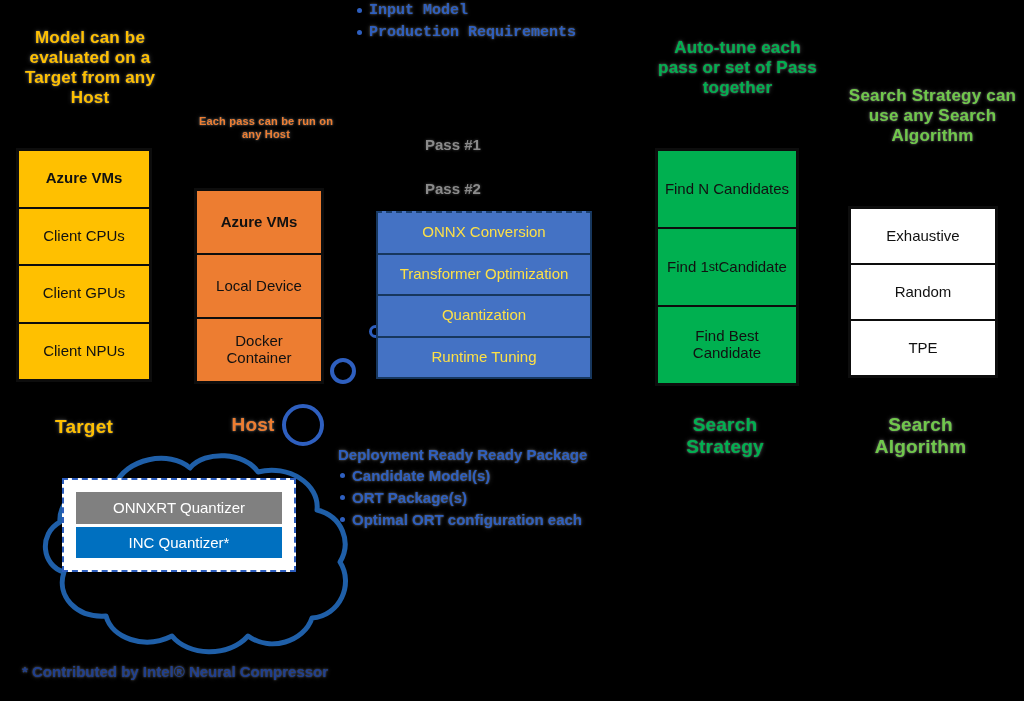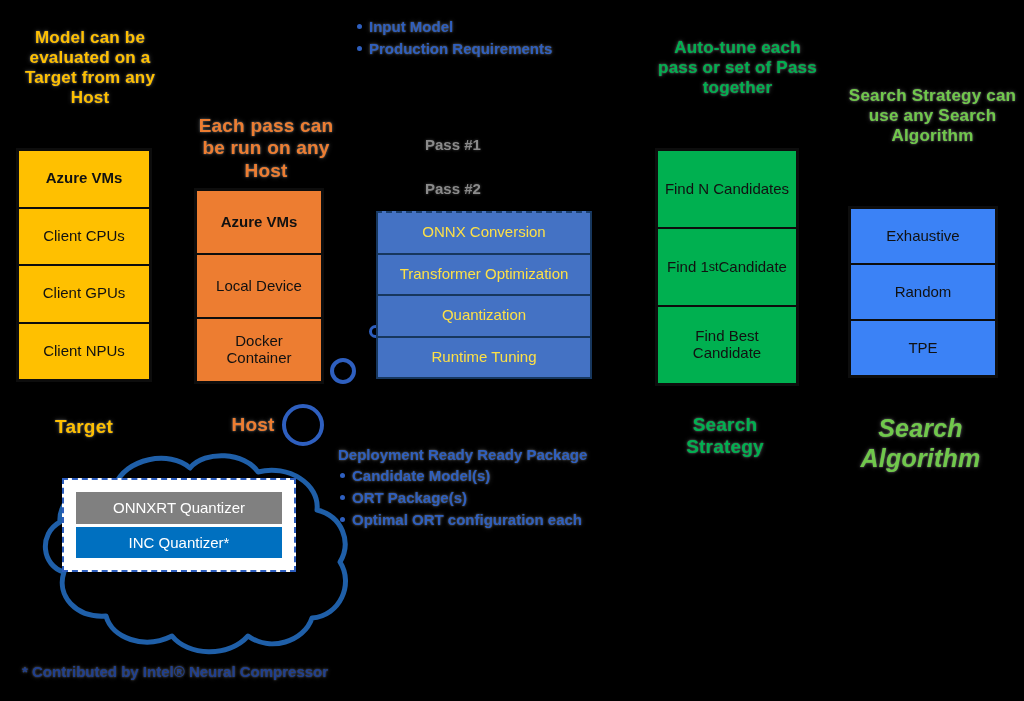--- a/index.html
+++ b/index.html
@@ -56,21 +56,21 @@
   .cell:last-child { border-bottom: none; }
   .cell.bold { font-weight: bold; }
 
   .stack.amber  { background: #FFC000; }
   .stack.amber .cell  { background: #FFC000; }
   .stack.orange { background: #ED7D31; }
   .stack.orange .cell { background: #ED7D31; }
   .stack.green  { background: #00B050; }
   .stack.green .cell  { background: #00B050; text-align: center; }
   .stack.lgreen { background: #92D050; }
-  .stack.lgreen .cell { background: #3b82f6; }
+  .stack.lgreen .cell { background: #ffffff; }
 
   .stack.blue {
     background: #4472C4;
     border: 2px solid #17375E;
     border-top: 2px dashed #1b3f6e;
   }
   .stack.blue .cell {
     background: #4472C4;
     color: #fde047;
     border-bottom: 2px solid #17375E;
@@ -165,27 +165,27 @@
     text-shadow: 0 0 2px rgba(120,120,120,0.8), 0 0 5px rgba(100,100,100,0.5);
   }
 </style>
 </head>
 <body>
 
 <div id="stage">
 
   <div class="note amber" style="left:10px; top:28px; width:160px; font-size:17px;">Model can be evaluated on a Target from any Host</div>
 
-  <div class="note orange" style="left:190px; top:115px; width:152px; font-size:19px;">Each pass can be run on any Host</div>
+  <div class="note orange" style="left:190px; top:115px; width:152px; font-size:11px;">Each pass can be run on any Host</div>
 
   <div class="note green" style="left:655px; top:38px; width:165px; font-size:17px;">Auto-tune each pass or set of Pass together</div>
 
   <div class="note lgreen" style="left:845px; top:86px; width:175px; font-size:17px;">Search Strategy can use any Search Algorithm</div>
 
-  <div class="bullets" style="left:355px; top:16px;">
+  <div class="bullets" style="left:355px; top:0;font-family:Liberation Mono, monospace;">
     <ul>
       <li>Input Model</li>
       <li>Production Requirements</li>
     </ul>
   </div>
 
   <div class="pass-label" style="left:425px; top:136px;">Pass #1</div>
   <div class="pass-label" style="left:425px; top:180px;">Pass #2</div>
 
   <div class="stack amber" style="left:16px; top:148px; width:136px; height:234px;">
@@ -224,21 +224,21 @@
   </div>
 
   <div class="note amber" style="left:34px; top:416px; width:100px; font-size:19px;">Target</div>
 
   <div class="note orange" style="left:208px; top:414px; width:90px; font-size:19px;">Host</div>
 
   <div class="ring" style="left:282px; top:404px; width:42px; height:42px;"></div>
 
   <div class="note green" style="left:665px; top:414px; width:120px; font-size:19px;">Search Strategy</div>
 
-  <div class="note lgreen" style="left:858px; top:414px; width:125px; font-size:25px;font-style:italic;">Search Algorithm</div>
+  <div class="note lgreen" style="left:858px; top:414px; width:125px; font-size:19px;">Search Algorithm</div>
 
   <div class="cloud-wrap">
     <svg viewBox="0 0 360 230" xmlns="http://www.w3.org/2000/svg">
       <path d="M95,48 C105,20 150,12 170,30 C185,12 225,14 238,34
                C268,26 300,46 297,72 C322,78 332,104 320,124
                C334,146 320,178 292,180 C284,204 250,214 228,198
                C208,220 168,218 152,198 C124,212 92,200 86,178
                C56,180 36,158 44,134 C22,128 18,96 40,84
                C38,60 66,42 95,48 Z" fill="none" stroke="#1F5FA8" stroke-width="5" stroke-linejoin="round"></path>
     </svg>

